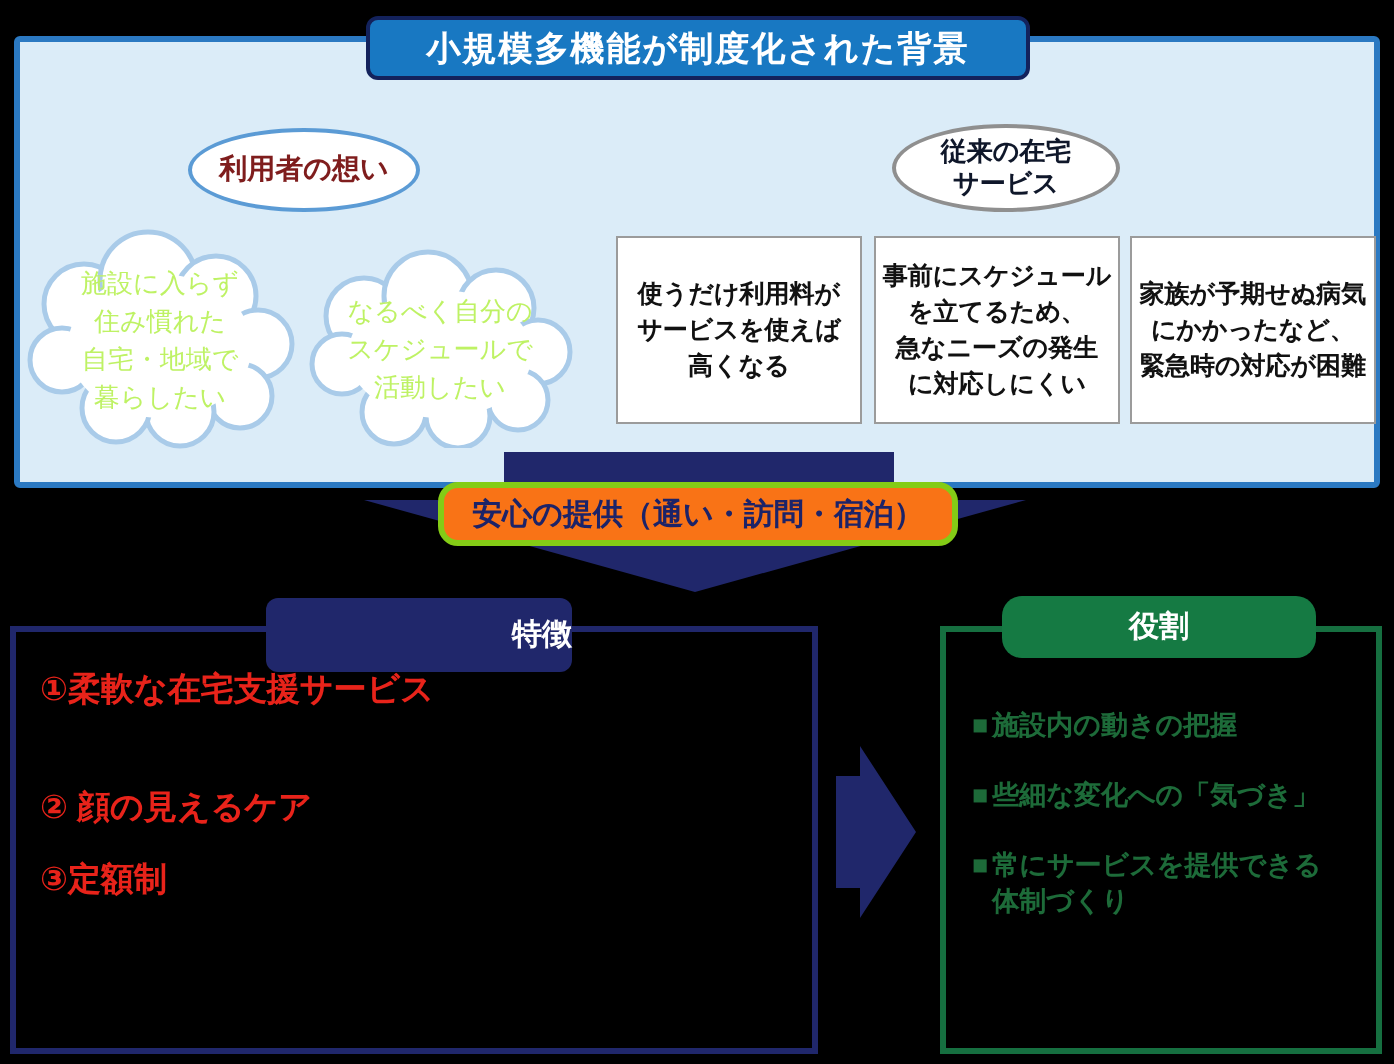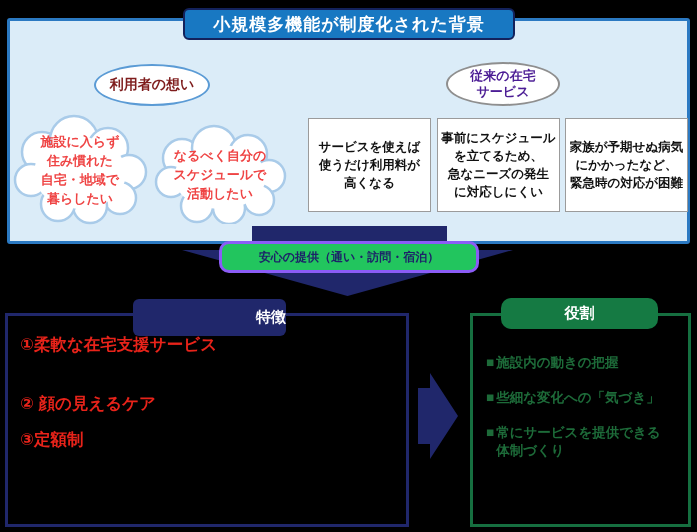--- a/index.html
+++ b/index.html
@@ -17,42 +17,42 @@
     box-sizing:border-box;background:#1878c2;border:2px solid #13225c;border-radius:6px;
     color:#fff;font-weight:bold;font-size:17px;letter-spacing:1px;
     display:flex;align-items:center;justify-content:center;
   }
   .oval{
     position:absolute;box-sizing:border-box;background:#fff;border-radius:50%;
     display:flex;flex-direction:column;align-items:center;justify-content:center;
     font-weight:bold;text-align:center;z-index:2;
   }
   .oval.wishes{left:94px;top:64px;width:116px;height:42px;border:2px solid #5b9bd5;color:#7f1d1d;font-size:14px;}
-  .oval.conventional{left:446px;top:62px;width:114px;height:44px;border:2px solid #8f8f8f;color:#4c1d95;font-size:13px;line-height:1.25;}
+  .oval.conventional{left:446px;top:62px;width:114px;height:44px;border:2px solid #8f8f8f;color:#0f172a;font-size:13px;line-height:1.25;}
   .cloud{position:absolute;z-index:1;}
   .cloud svg{position:absolute;left:0;top:0;}
   .cloud .cloud-text{
     position:absolute;inset:0;display:flex;flex-direction:column;align-items:center;justify-content:center;
-    color:#ef4444;font-weight:bold;font-size:13px;line-height:19px;text-align:center;z-index:2;
+    color:#bef264;font-weight:normal;font-size:13px;line-height:19px;text-align:center;z-index:2;
   }
   .cloud1{left:12px;top:114px;width:136px;height:112px;}
   .cloud2{left:152px;top:124px;width:136px;height:100px;}
   .issue-box{
     position:absolute;top:118px;width:123px;height:94px;box-sizing:border-box;
     background:#fff;border:1.5px solid #9b9b9b;
     display:flex;flex-direction:column;align-items:center;justify-content:center;
     color:#111;font-weight:bold;font-size:12.5px;line-height:1.45;text-align:center;z-index:1;
   }
   .issue1{left:308px;} .issue2{left:437px;} .issue3{left:565px;}
   
   .big-down-arrow{position:absolute;left:175px;top:225px;z-index:1;}
   .banner{
     position:absolute;left:219px;top:241px;width:260px;height:32px;z-index:2;
-    box-sizing:border-box;background:#22c55e;border:3px solid #8b5cf6;border-radius:10px;
-    color:#1c2368;font-weight:bold;font-size:12px;
+    box-sizing:border-box;background:#f97316;border:3px solid #84cc16;border-radius:10px;
+    color:#1c2368;font-weight:bold;font-size:15px;
     display:flex;align-items:center;justify-content:center;
   }
   
   .feature-box{
     position:absolute;left:5px;top:313px;width:404px;height:214px;
     box-sizing:border-box;background:#000;border:3px solid #20276b;
   }
   .feature-tab{
     position:absolute;left:133px;top:299px;width:153px;height:37px;z-index:2;
     box-sizing:border-box;background:#20276b;border-radius:6px;
@@ -134,22 +134,22 @@
       <div>活動したい</div>
     </div>
   </div>
 
   <div class="oval conventional">
     <div>従来の在宅</div>
     <div>サービス</div>
   </div>
 
   <div class="issue-box issue1">
+    <div>使うだけ利用料が</div>
     <div>サービスを使えば</div>
-    <div>使うだけ利用料が</div>
     <div>高くなる</div>
   </div>
 
   <div class="issue-box issue2">
     <div>事前にスケジュール</div>
     <div>を立てるため、</div>
     <div>急なニーズの発生</div>
     <div>に対応しにくい</div>
   </div>
 

